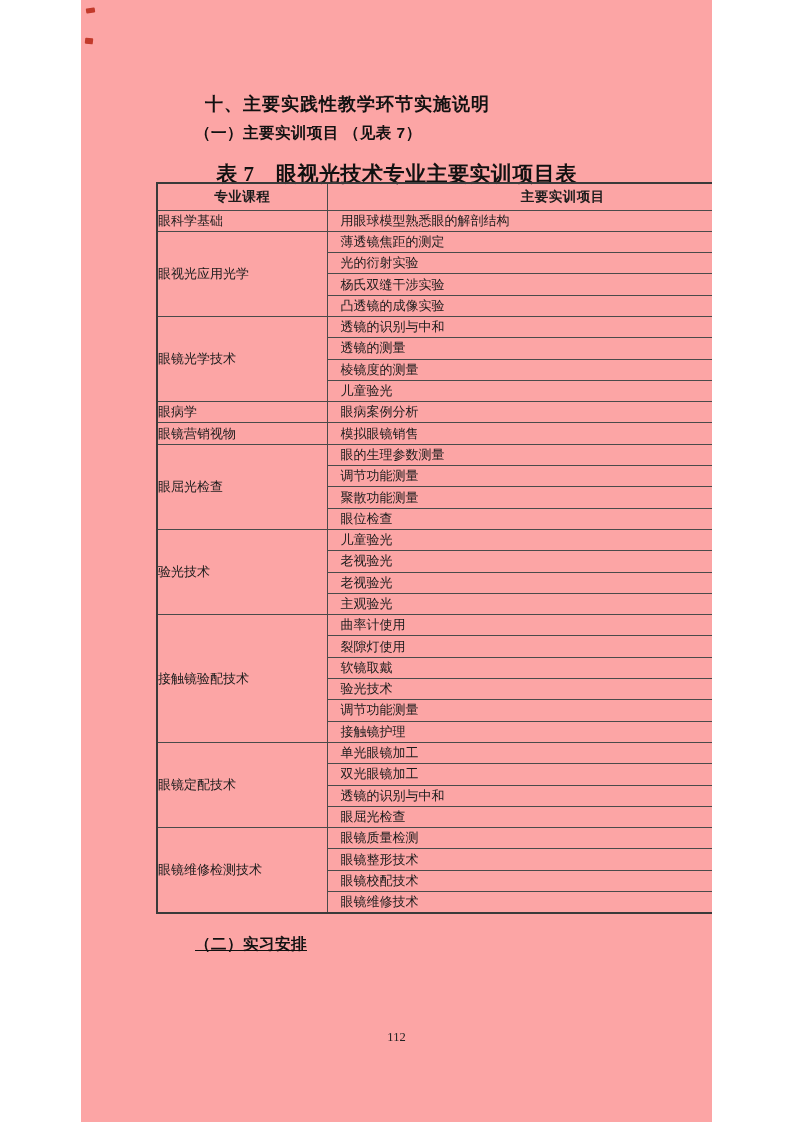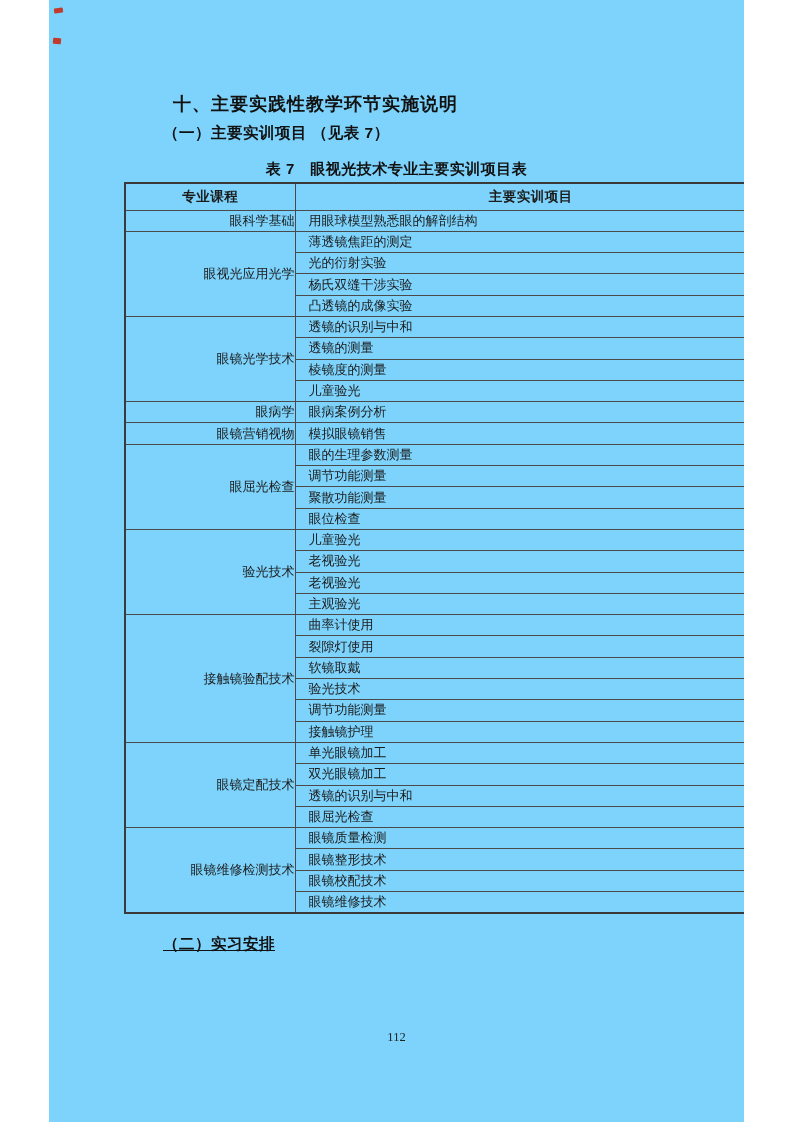--- a/index.html
+++ b/index.html
@@ -1,22 +1,22 @@
 <!DOCTYPE html>
 <html><head>
 <meta charset="utf-8">
 <style>
   * { margin: 0; padding: 0; box-sizing: border-box; }
   html, body { background: #ffffff; }
   .page {
     position: relative;
-    width: 695px;
+    width: 631px;
     height: 1122px;
     margin: 0 auto;
-    background: #7dd3fc;
+    background: #fca5a5;
     font-family: "Liberation Serif", "DejaVu Serif", serif;
     color: #1c1c1c;
     overflow: hidden;
   }
   .red-mark {
     position: absolute;
     background: #c23a2b;
     border-radius: 1px;
   }
   .red-mark.m1 { left: 5px; top: 8px;  width: 9px; height: 5px; transform: rotate(-8deg); }
@@ -40,23 +40,23 @@
     color: #111;
   }
   .sub-title.s1 { left: 114px; top: 123px; }
   .sub-title.s2 { left: 114px; top: 934px; text-decoration: underline; }
 
   .table-caption {
     position: absolute;
     left: 0; top: 160px;
     width: 100%;
     text-align: center;
-    font-family: Liberation Sans, sans-serif;
-    font-weight: 700;
-    font-size: 15px;
+    font-family: Liberation Serif, serif;
+    font-weight: 700;
+    font-size: 21px;
     letter-spacing: 0.5px;
     color: #111;
   }
 
   .tbl-wrap {
     position: absolute;
     left: 75px; top: 182px;
     width: 644px;
   }
   table.tbl {
@@ -76,21 +76,21 @@
     height: 27px;
     font-family: "Liberation Sans", "DejaVu Sans", sans-serif;
     font-weight: 700;
     font-size: 13.5px;
     text-align: center;
     letter-spacing: 0.5px;
     margin-left: 8px;
   }
   col.c-course { width: 170px; }
   td.course-cell {
-    text-align: right;
+    text-align: left;
     vertical-align: middle;
   }
   td.item-cell {
     height: 21.3px;
     padding-left: 13px;
     text-align: left;
     vertical-align: middle;
   }
 
   .para {

